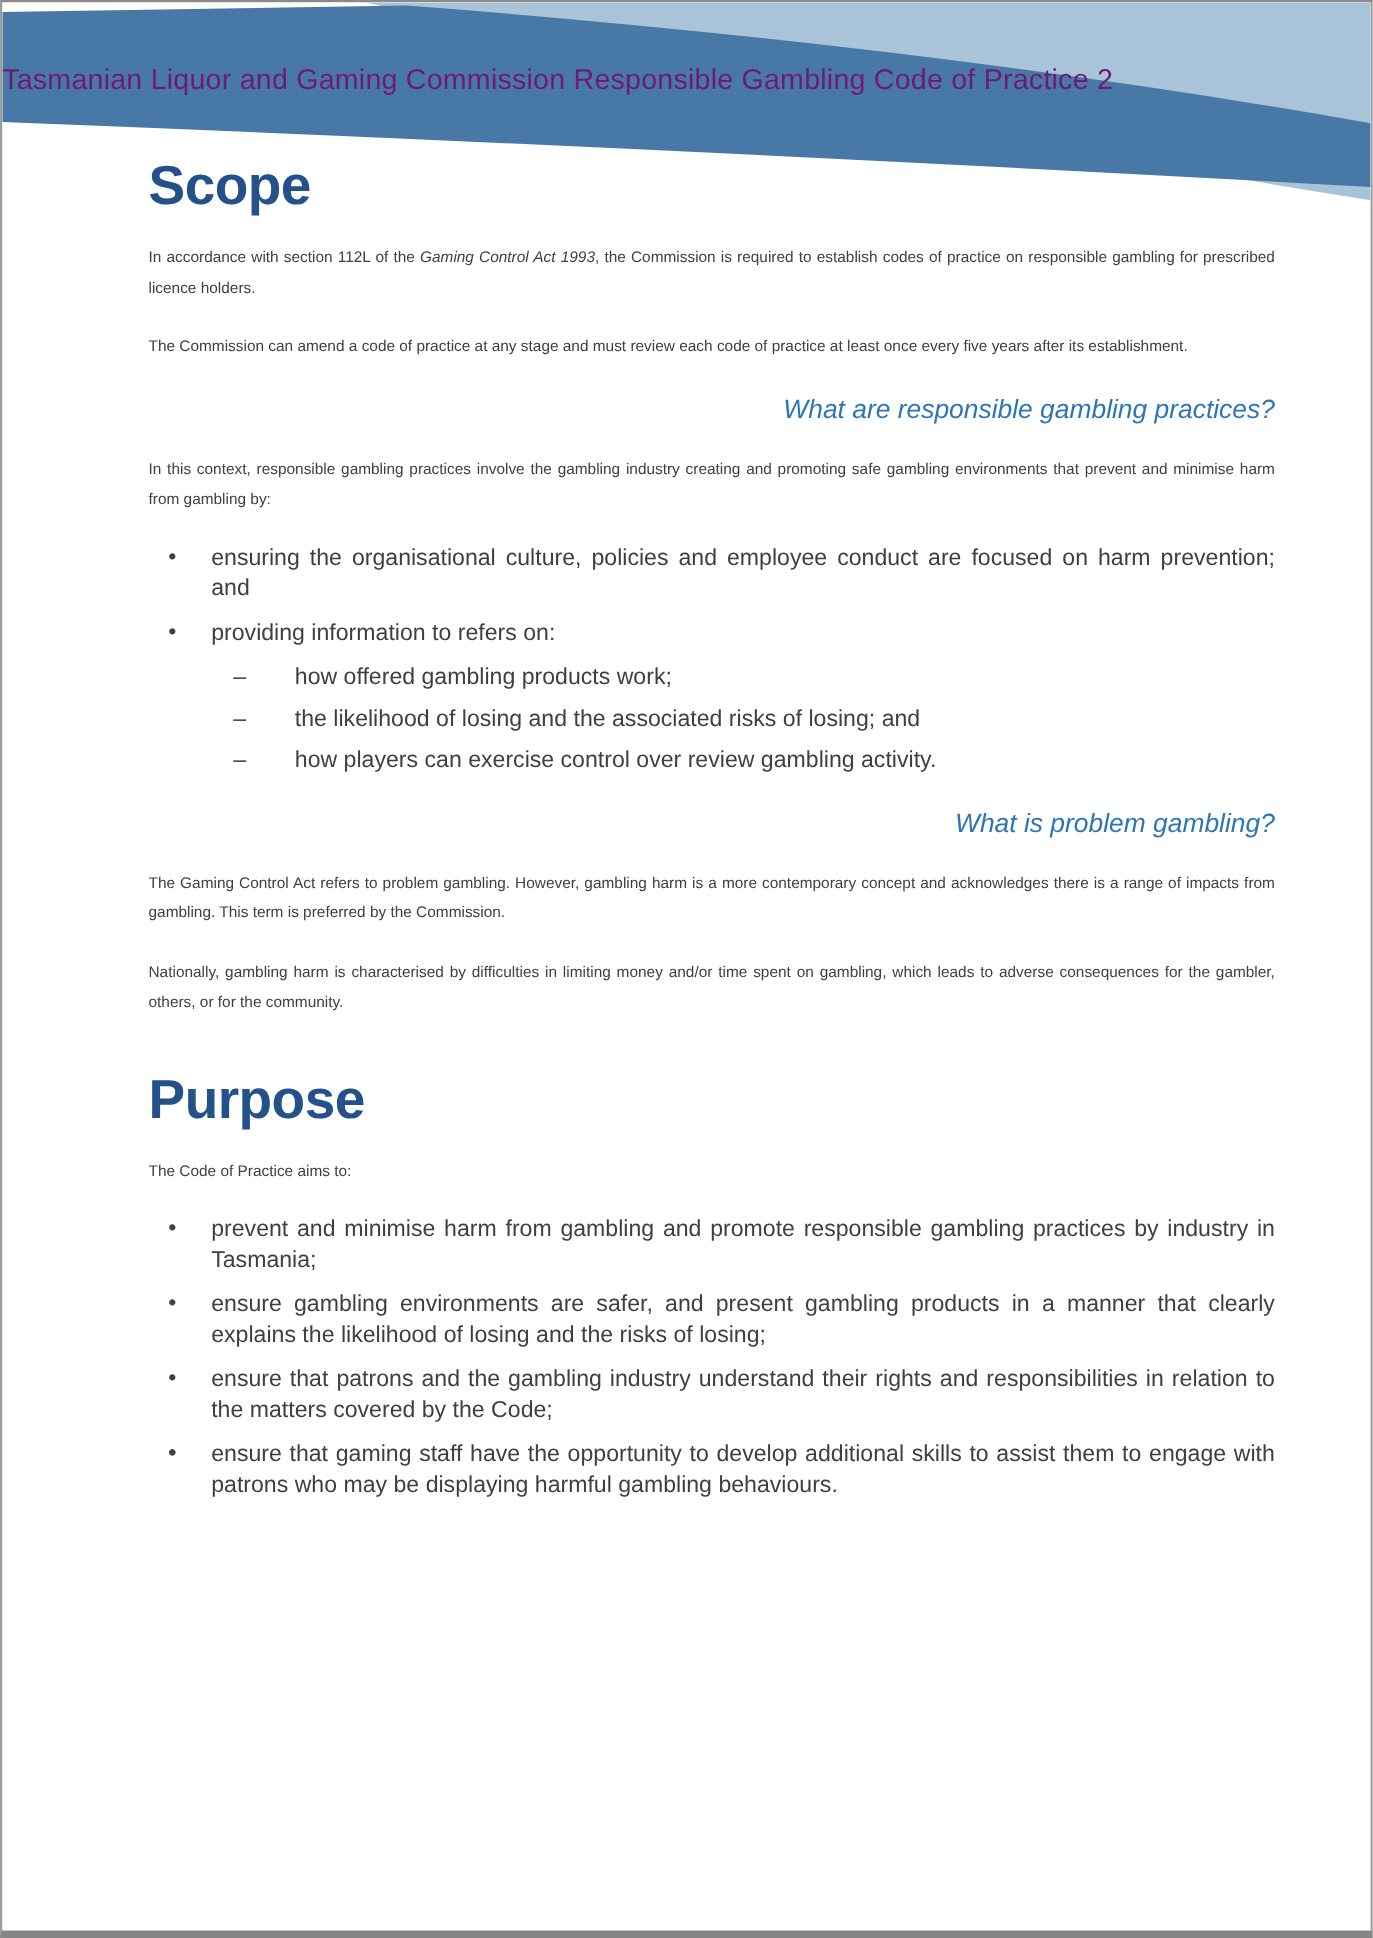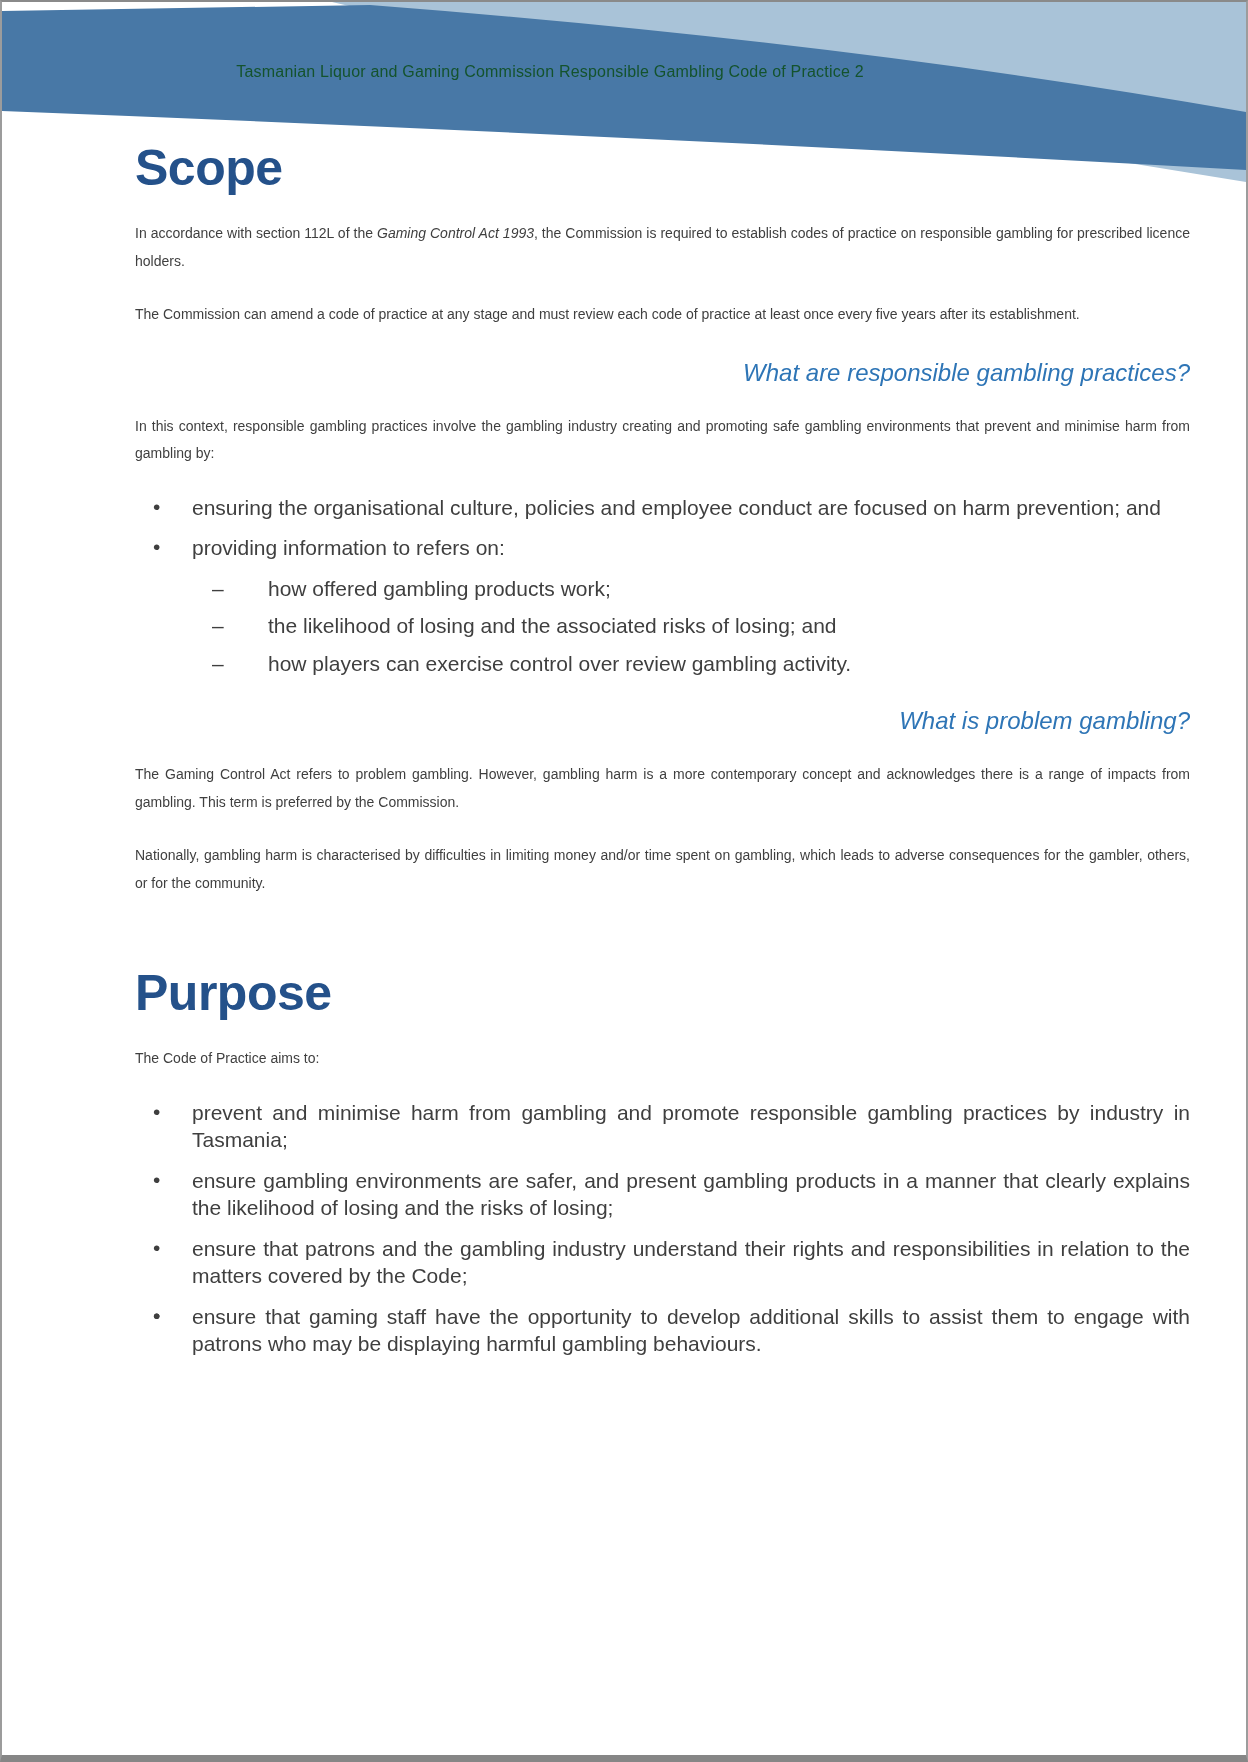--- a/index.html
+++ b/index.html
@@ -19,49 +19,49 @@
     border-bottom: 7px solid #868686;
     overflow: hidden;
   }
   .header {
     position: absolute; top: 0; left: 0;
     width: 1244px; height: 200px;
   }
   .header svg { display: block; width: 1244px; height: 200px; }
   .header-title {
     position: absolute; top: 56px; left: 0; right: 148px;
-    text-align: center;
-    color: #14532d;
-    font-size: 16px;
+    text-align: left;
+    color: #701a75;
+    font-size: 26px;
     line-height: 28px;
     letter-spacing: 0.2px;
     white-space: nowrap;
   }
   .content {
     position: relative;
     box-sizing: border-box;
-    padding: 138px 56px 0 133px;
+    padding: 138px 87px 0 133px;
     color: #3f3f3f;
   }
   p.body-par {
     font-size: 14px;
     line-height: 27.5px;
     text-align: justify;
     margin: 0 0 26px 0;
   }
   .it { font-style: italic; }
   h1.doc-h1 {
     font-size: 50px;
     line-height: 56px;
     font-weight: 700;
     letter-spacing: -0.5px;
     color: #24518A;
     margin: 0 0 24px 0;
   }
-  h1.doc-h1.purpose { margin-top: 68px; }
+  h1.doc-h1.purpose { margin-top: 46px; }
   h2.doc-h2 {
     font-size: 24px;
     line-height: 28px;
     font-weight: 400;
     font-style: italic;
     color: #2E75B6;
     margin: 30px 0 26px 0;
     text-align: right;
   }
   .bullet {

